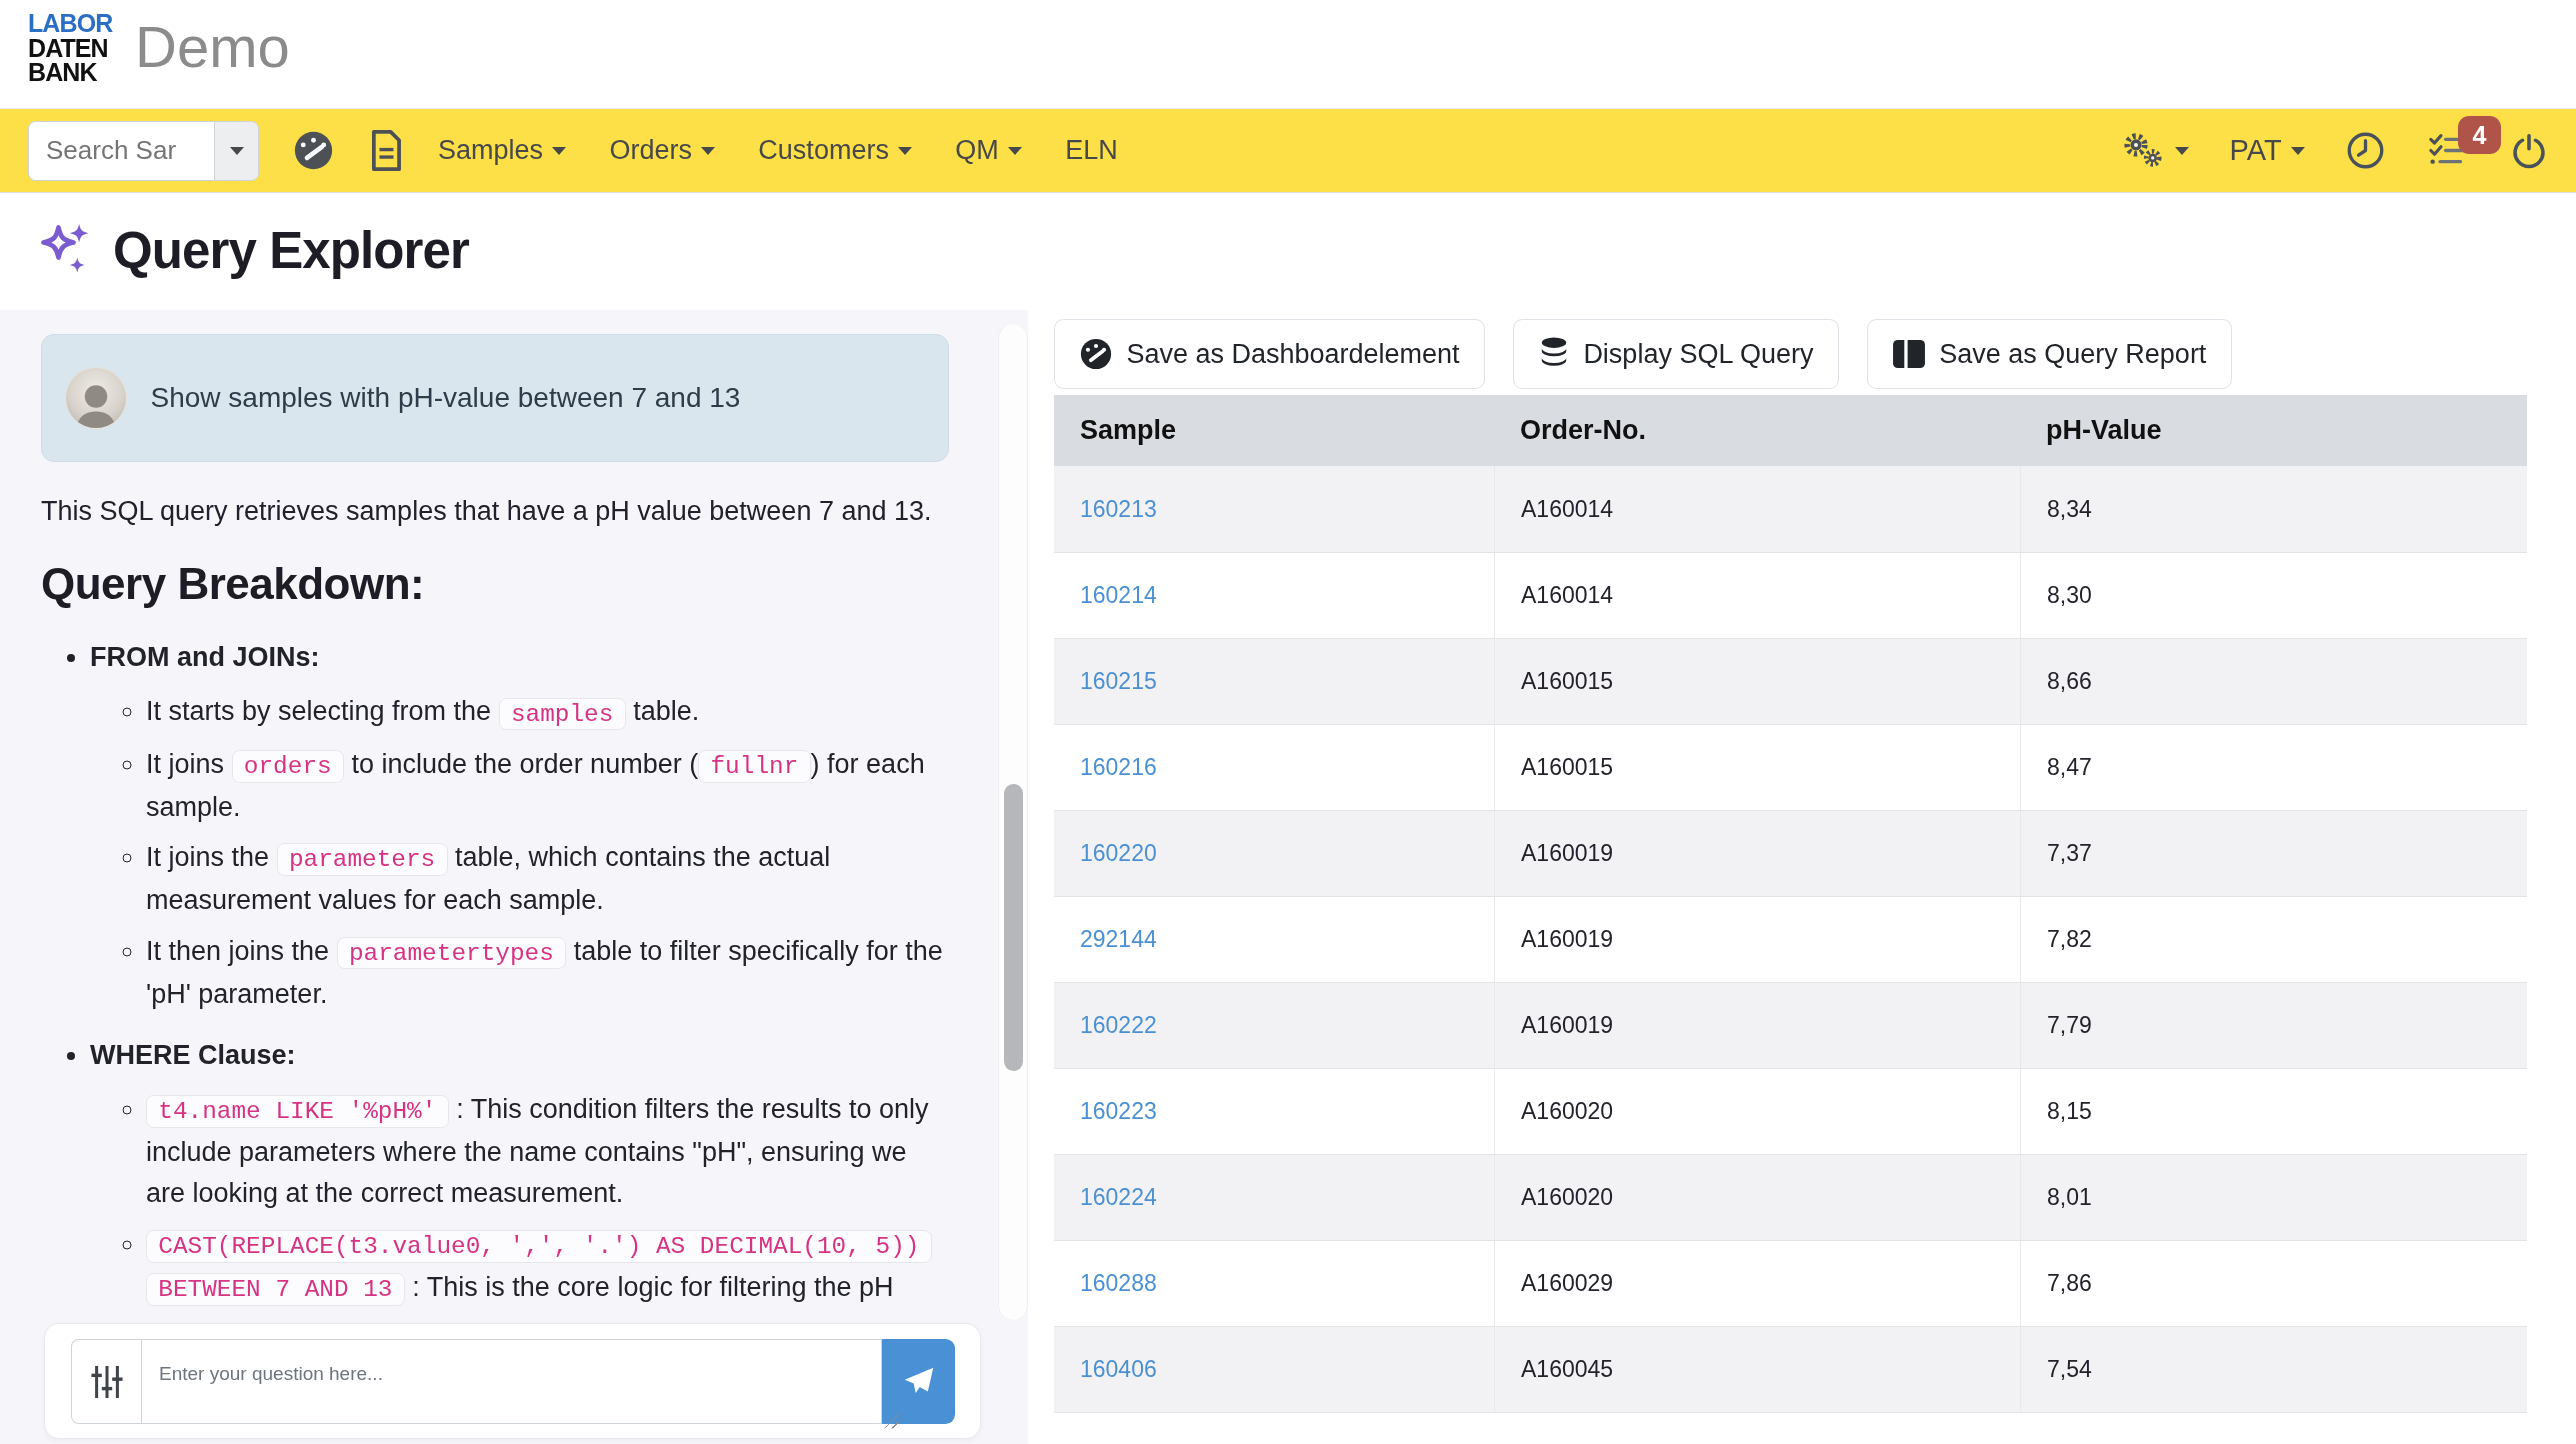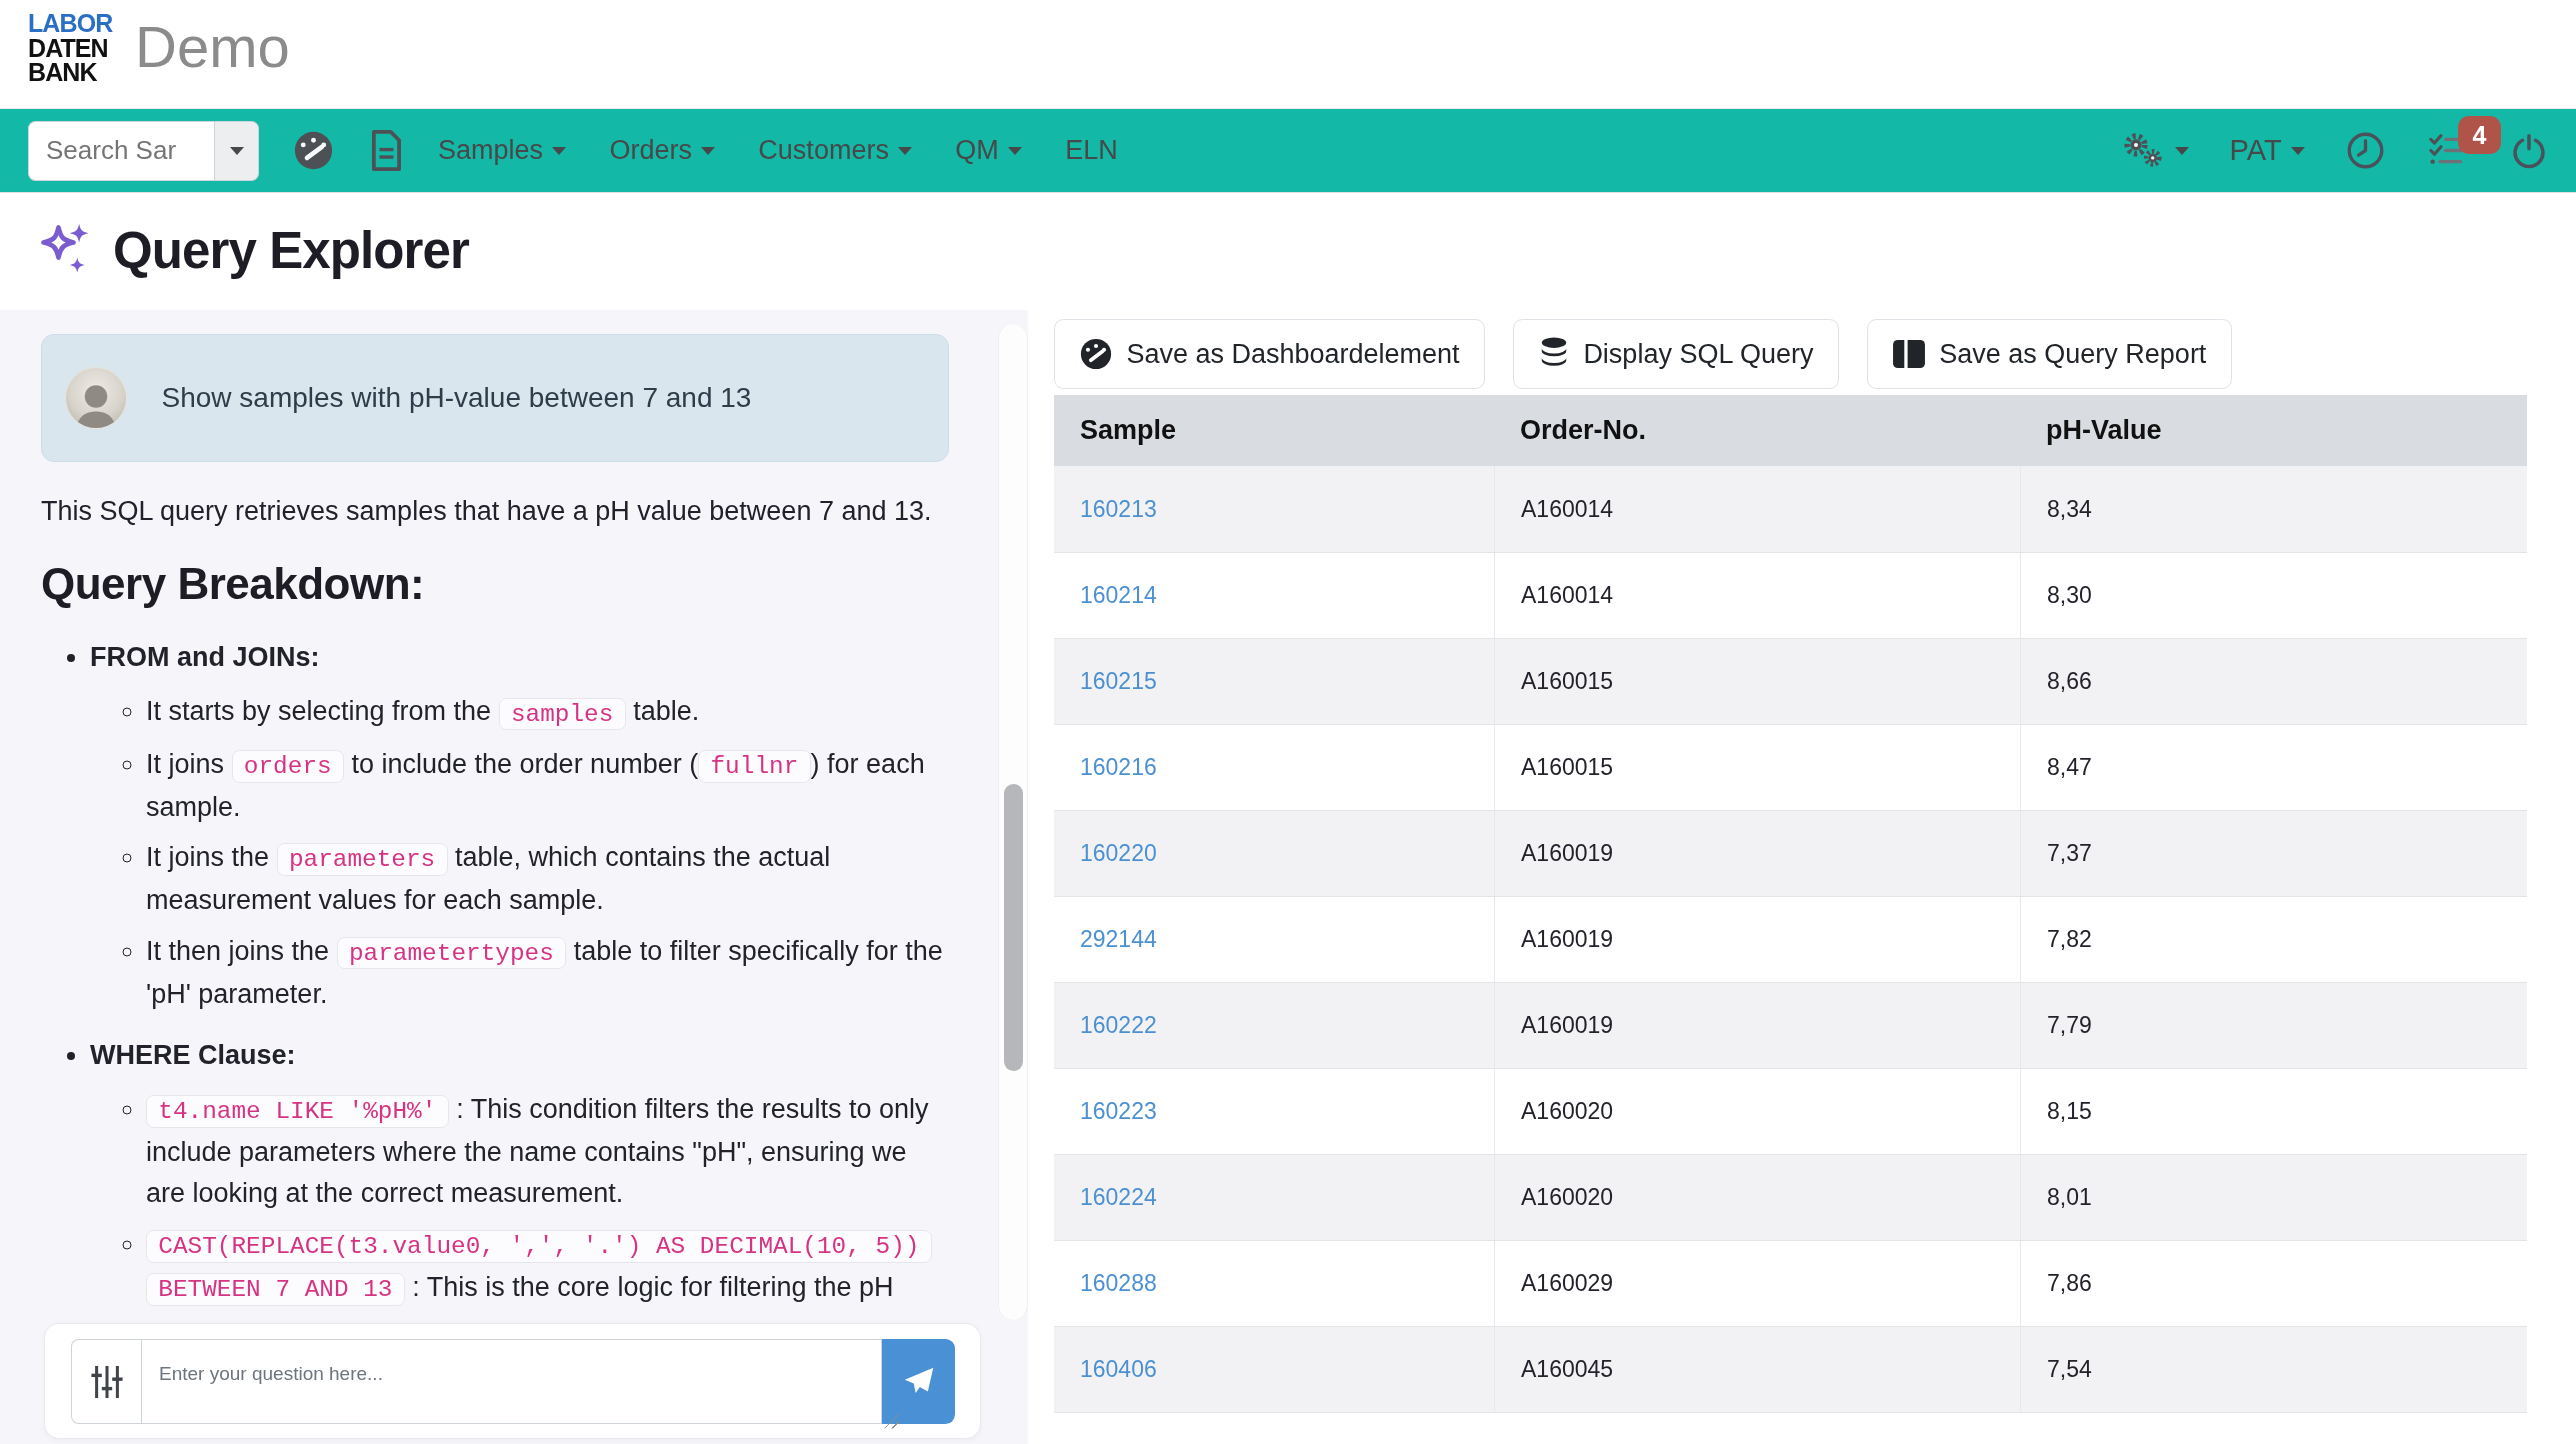--- a/index.html
+++ b/index.html
@@ -6,21 +6,21 @@
   html,body { width: 2576px; height: 1445px; overflow: hidden; background:#fff;
     font-family: "Liberation Sans", sans-serif; color:#22222b; }
 
   
   .header { position:absolute; left:0; top:0; width:2576px; height:108px; background:#fff; }
   .logo { position:absolute; left:28px; top:11.3px; font-weight:bold; font-size:25px; line-height:24.4px; letter-spacing:-0.9px; color:#111; }
   .logo .l1 { color:#2b6fc5; }
   .app-title { position:absolute; left:135px; top:13px; font-size:58px; color:#8b8b8b; }
 
   
-  .navbar { position:absolute; left:0; top:108px; width:2576px; height:85px; background:#14b8a6;
+  .navbar { position:absolute; left:0; top:108px; width:2576px; height:85px; background:#fde047;
     border-top:0.9px solid #e6e8ea; border-bottom:0.9px solid #dcdfe2; display:flex; align-items:center; }
   .nav-left { display:flex; align-items:center; margin-left:28px; gap:34px; }
   .search-group { display:flex; height:60px; }
   .search-input { width:186px; height:60px; border:0.9px solid #ced4da; border-right:none; border-radius:7.5px 0 0 7.5px;
     padding:0 17px; font-size:26px; color:#333; background:#fff; outline:none; font-family:"Liberation Sans",sans-serif;}
   .search-input::placeholder { color:#757575; }
   .search-caret-btn { width:45px; height:60px; background:#eceeef; border:0.9px solid #ced4da; border-radius:0 7.5px 7.5px 0;
     display:flex; align-items:center; justify-content:center; cursor:pointer; }
   .caret { display:inline-block; width:0; height:0; border-left:7.5px solid transparent; border-right:7.5px solid transparent;
     border-top:8.5px solid #474849; }
@@ -33,21 +33,21 @@
 
   
   .page-head { position:absolute; left:36px; top:220px; display:flex; align-items:center; gap:17px; }
   .page-head h1 { font-size:51px; font-weight:bold; color:#1e1d26; letter-spacing:-0.9px; }
 
   
   .left-panel { position:absolute; left:0; top:310px; width:1028px; height:1135px; background:#f6f6fa; }
   .chat-scroll { position:absolute; left:0; top:0; width:996px; height:1005px; overflow:hidden; }
   .chat-content { position:absolute; left:41px; top:24.4px; width:911px; }
   .bubble { width:908px; min-height:128px; background:#d9e6ee; border:0.9px solid #cbdde8; border-radius:13px;
-    display:flex; align-items:center; gap:35px; padding:19px 22.5px; }
+    display:flex; align-items:center; gap:24px; padding:19px 22.5px; }
   .avatar { width:62px; height:62px; border-radius:50%; flex:0 0 62px; overflow:hidden;
     background:radial-gradient(circle at 50% 38%, #efece6 0%, #d8d4cc 55%, #b1ada5 100%); position:relative; border:0.9px solid #e8e3da;}
   .avatar svg { position:absolute; left:0; top:5.6px; }
   .bubble-text { font-size:28px; color:#2e3d49; }
   .intro { margin-top:34px; font-size:27px; color:#22212b; }
   .bd-title { margin-top:32px; font-size:44px; font-weight:bold; color:#1e1d26; letter-spacing:-0.5px; }
   ul.lvl1 { margin-top:28px; padding-left:49px; list-style:disc; }
   ul.lvl1 > li { margin-bottom:11.3px; font-size:27px; line-height:41px; }
   .sec-label { font-weight:bold; }
   ul.lvl2 { list-style:circle; padding-left:56px; margin-top:13px; margin-bottom:20.7px; }

